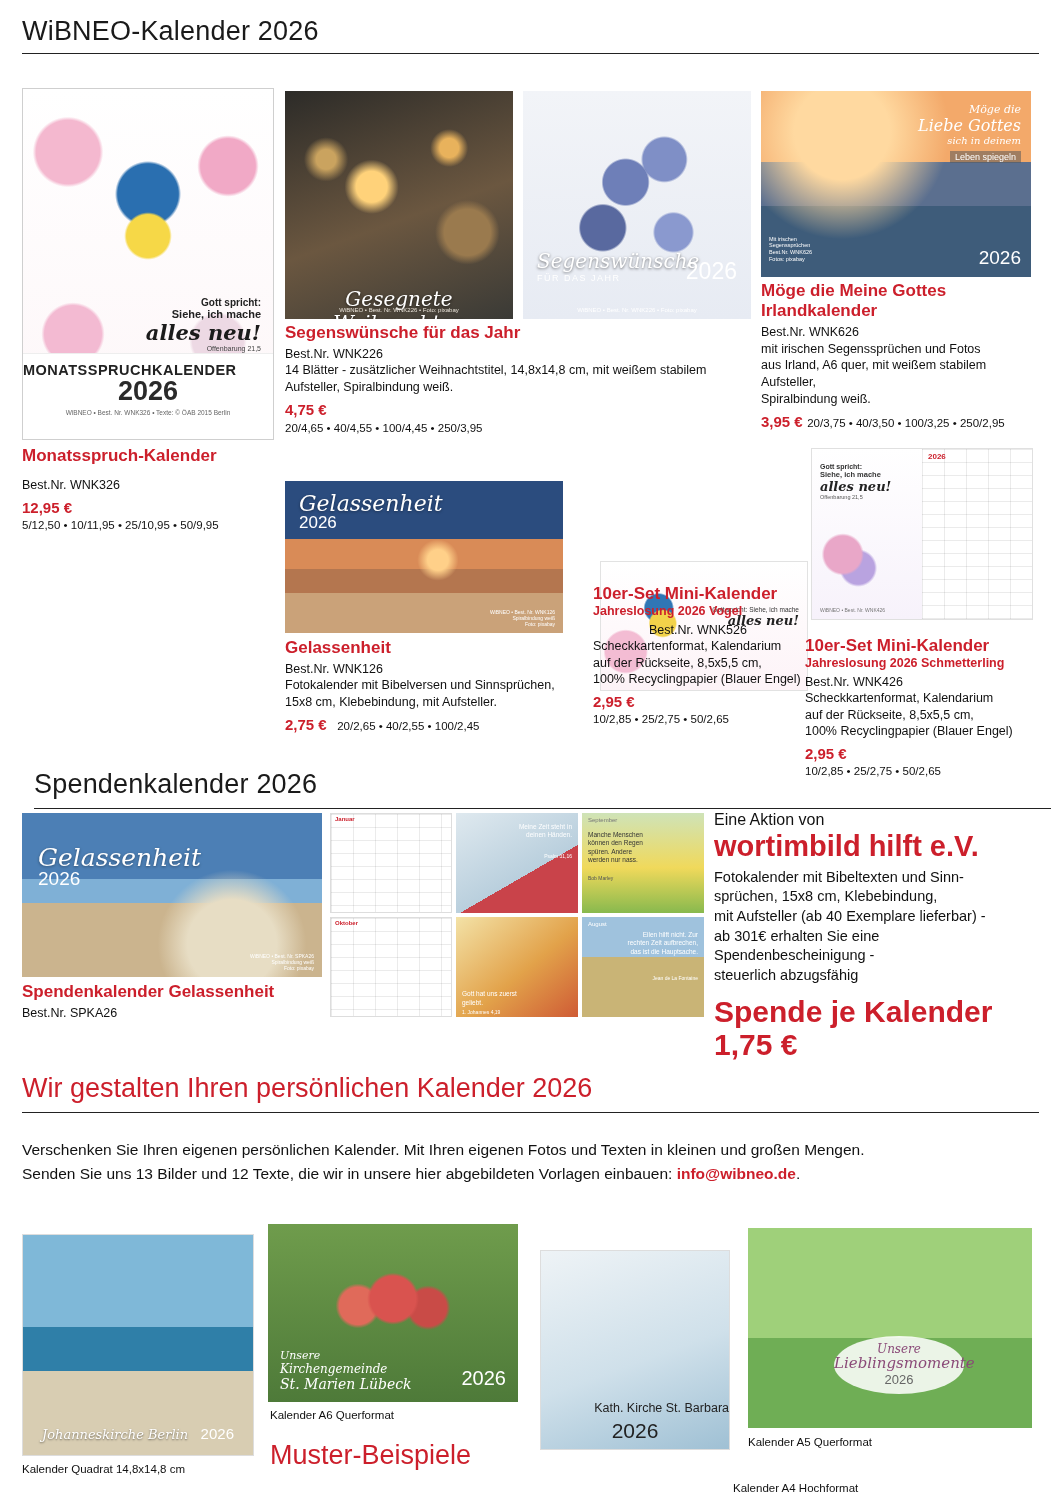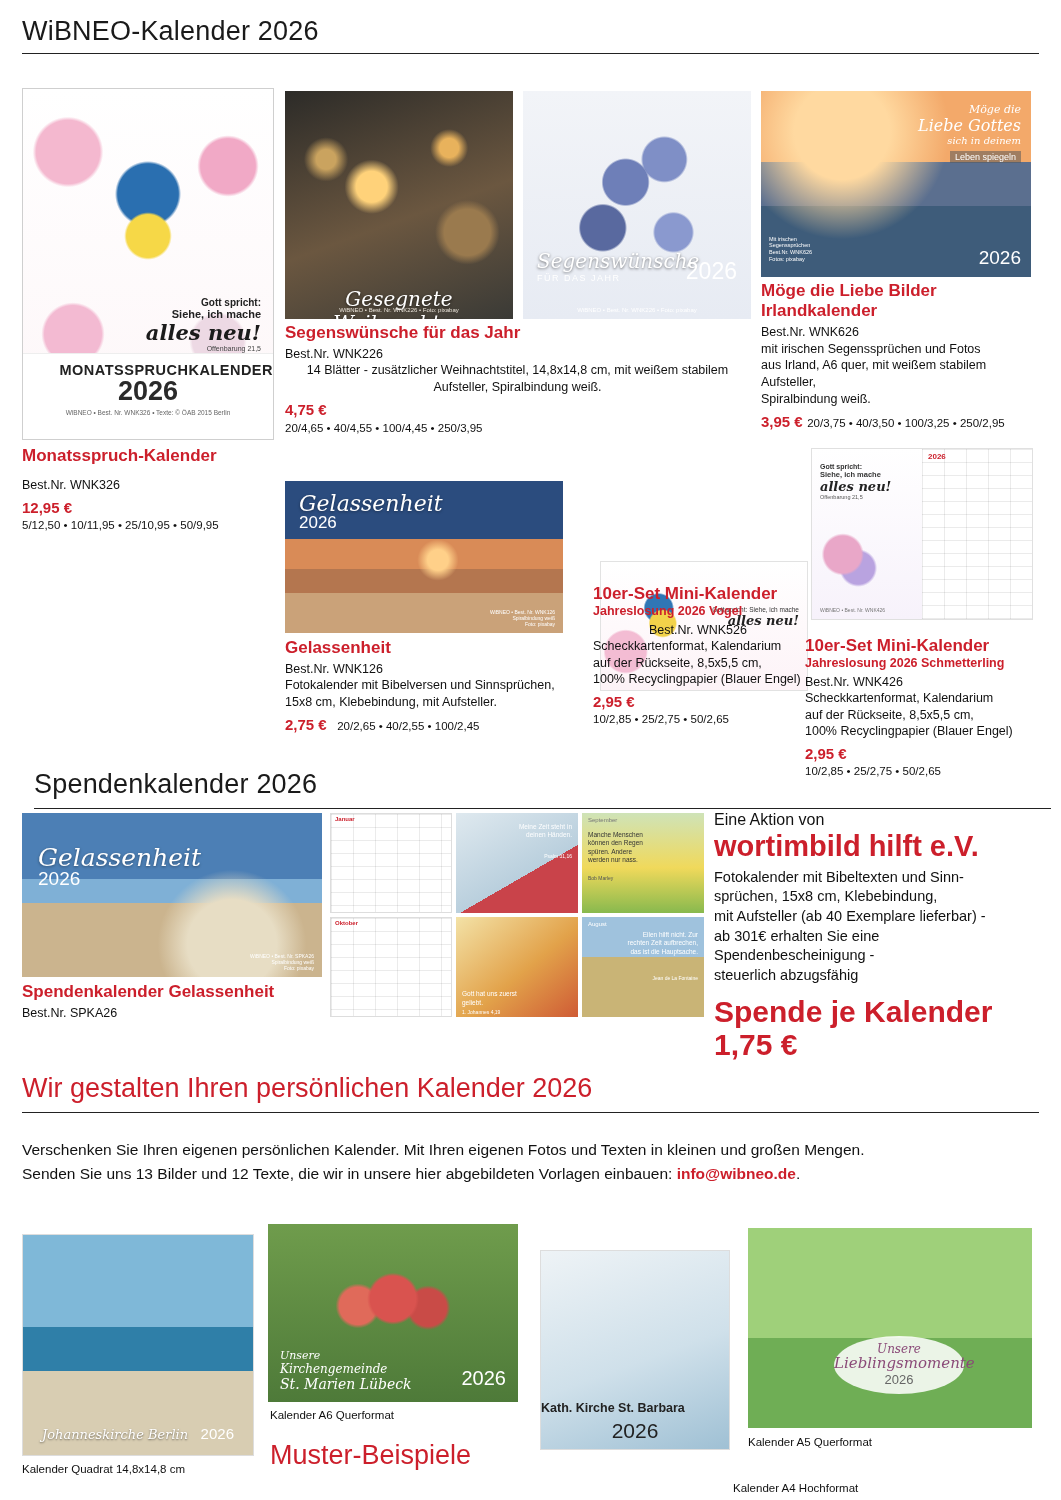--- a/index.html
+++ b/index.html
@@ -121,21 +121,21 @@
   <div class="rule"></div>
 
   <div class="abs photo ph-bird" style="left:22px; top:72px; width:252px; height:352px; border:1px solid #cfcfcf;">
     <div class="abs" style="right:12px; top:208px; width:150px; text-align:right;">
       <div style="font-size:10px; font-weight:bold; color:#222;">Gott spricht:</div>
       <div style="font-size:11px; font-weight:bold; color:#222;">Siehe, ich mache</div>
       <div class="script" style="font-size:21px; font-weight:bold; color:#1b1b1b;">alles neu!</div>
       <div style="font-size:7px; color:#444;">Offenbarung 21,5</div>
     </div>
     <div class="abs" style="left:0; right:0; bottom:0; height:86px; background:#ffffff; border-top:1px solid #eee;">
-      <div style="text-align:right; font-size:14.5px; font-weight:bold; letter-spacing:.5px; color:#222; margin-top:8px;">MONATSSPRUCHKALENDER</div>
+      <div style="text-align:left; font-size:14.5px; font-weight:bold; letter-spacing:.5px; color:#222; margin-top:8px;">MONATSSPRUCHKALENDER</div>
       <div style="text-align:center; font-size:27px; font-weight:bold; color:#2a2a2a; line-height:1;">2026</div>
       <div style="text-align:center; font-size:6.5px; color:#666; margin-top:4px;">WiBNEO • Best. Nr. WNK326 • Texte: © ÖAB 2015 Berlin</div>
     </div>
   </div>
 
   <div class="abs" style="left:22px; top:430px; width:258px;">
     <div class="title-red">Monatsspruch-Kalender</div>
     <div class="body-txt" style="margin-top:11px;">Best.Nr. WNK326</div>
     <div class="price" style="margin-top:6px;">12,95 €</div>
     <div class="tiny" style="margin-top:3px;">5/12,50 •  10/11,95 •  25/10,95 •  50/9,95</div>
@@ -153,42 +153,42 @@
       <div class="script" style="font-size:20px; color:#ffffff; text-shadow:0 1px 3px rgba(0,0,0,.55);">Segenswünsche</div>
       <div style="font-size:9px; letter-spacing:1.5px; color:#ffffff;">FÜR DAS JAHR</div>
     </div>
     <div class="abs" style="right:14px; bottom:34px; font-size:23px; color:#ffffff; font-weight:300;">2026</div>
     <div class="abs cap" style="bottom:6px; font-size:6px; color:#ffffff;">WiBNEO • Best. Nr. WNK226 • Foto: pixabay</div>
   </div>
 
   <div class="abs" style="left:285px; top:307px; width:465px;">
     <div class="title-red">Segenswünsche für das Jahr</div>
     <div class="body-txt" style="margin-top:3px;">Best.Nr. WNK226</div>
-    <div class="body-txt" style="white-space:pre-line;text-align:center;">14 Blätter - zusätzlicher Weihnachtstitel, 14,8x14,8 cm, mit weißem stabilem
+    <div class="body-txt" style="white-space:pre-line;">14 Blätter - zusätzlicher Weihnachtstitel, 14,8x14,8 cm, mit weißem stabilem
 Aufsteller, Spiralbindung weiß.</div>
     <div class="price" style="margin-top:6px;">4,75 €</div>
     <div class="tiny" style="margin-top:4px;">20/4,65 •  40/4,55 •  100/4,45 •  250/3,95</div>
   </div>
 
   <div class="abs photo ph-ireland" style="left:761px; top:75px; width:270px; height:186px;">
     <div class="abs" style="right:10px; top:12px; text-align:right;">
       <div class="script" style="font-size:11px; color:#ffffff;">Möge die</div>
       <div class="script" style="font-size:16px; color:#ffffff;">Liebe Gottes</div>
       <div class="script" style="font-size:10px; color:#ffffff;">sich in deinem</div>
       <div style="font-size:9px; color:#ffffff; background:rgba(90,90,90,.55); display:inline-block; padding:1px 5px;">Leben spiegeln</div>
     </div>
     <div class="abs" style="left:8px; bottom:14px; font-size:5.5px; color:#fff; white-space:pre-line; line-height:1.25;">Mit irischen
 Segenssprüchen
 Best.Nr. WNK626
 Fotos: pixabay</div>
     <div class="abs" style="right:10px; bottom:8px; font-size:19px; color:#ffffff; font-weight:300;">2026</div>
   </div>
 
   <div class="abs" style="left:761px; top:265px; width:272px;">
-    <div class="title-red" style="white-space:pre-line;">Möge die Liebe Bilder
+    <div class="title-red" style="white-space:pre-line;">Möge die Meine Gottes
 Irlandkalender</div>
     <div class="body-txt" style="margin-top:4px;">Best.Nr. WNK626</div>
     <div class="body-txt" style="white-space:pre-line;">mit irischen Segenssprüchen und Fotos
 aus Irland, A6 quer, mit weißem stabilem Aufsteller,
 Spiralbindung weiß.</div>
     <div class="price" style="display:inline-block; margin-top:6px;">3,95 €</div>
     <span class="tiny">20/3,75 •  40/3,50 •  100/3,25 •  250/2,95</span>
   </div>
 
   <div class="abs photo ph-sunset" style="left:285px; top:465px; width:278px; height:152px;">
@@ -340,21 +340,21 @@
       <div class="script" style="font-size:11px; color:#fff;">Unsere</div>
       <div class="script" style="font-size:12px; color:#fff;">Kirchengemeinde</div>
       <div class="script" style="font-size:14px; color:#fff;">St. Marien Lübeck</div>
     </div>
     <div class="abs" style="right:12px; bottom:12px; font-size:20px; color:#fff; font-weight:300;">2026</div>
   </div>
   <div class="abs tiny" style="left:270px; top:1393px;">Kalender A6 Querformat</div>
   <div class="abs" style="left:270px; top:1424px; font-size:27px; color:#cc1f2b;">Muster-Beispiele</div>
 
   <div class="abs photo ph-cake" style="left:540px; top:1234px; width:190px; height:200px; border:1px solid #ddd;">
-    <div class="abs" style="left:0; right:0; bottom:34px; text-align:left; font-size:12.5px; font-weight:bold; color:#222;">Kath. Kirche St. Barbara</div>
+    <div class="abs" style="left:0; right:0; bottom:34px; text-align:right; font-size:12.5px; font-weight:normal; color:#222;">Kath. Kirche St. Barbara</div>
     <div class="abs" style="left:0; right:0; bottom:6px; text-align:center; font-size:21px; color:#222;">2026</div>
   </div>
 
   <div class="abs photo ph-bike" style="left:748px; top:1212px; width:284px; height:200px;">
     <div class="abs" style="left:86px; top:108px; width:130px; height:58px; background:rgba(255,255,255,.86); border-radius:50%; text-align:center;">
       <div class="script" style="font-size:12px; color:#8a4a78; margin-top:6px;">Unsere</div>
       <div class="script" style="font-size:15px; color:#8a4a78; margin-top:-2px;">Lieblingsmomente</div>
       <div style="font-size:13px; color:#666;">2026</div>
     </div>
   </div>

